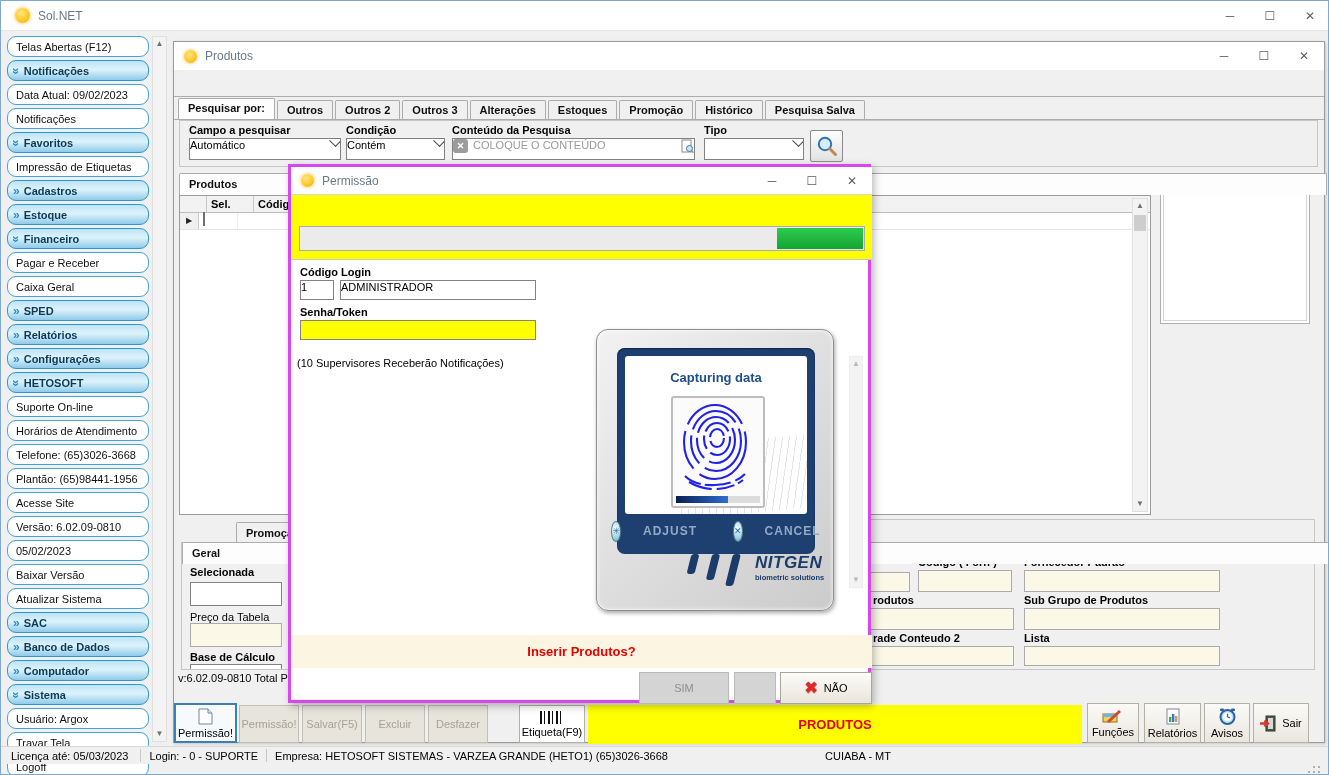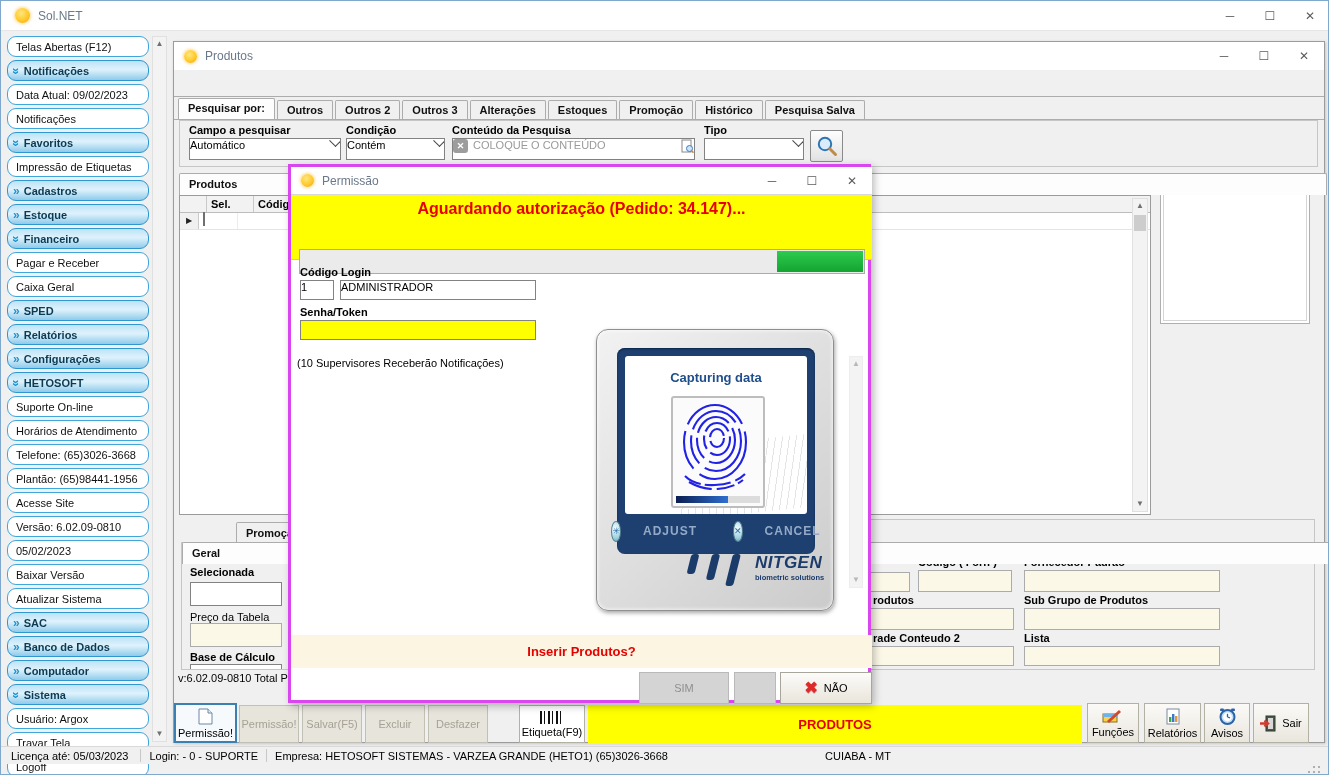--- a/index.html
+++ b/index.html
@@ -423,21 +423,20 @@
     <div class="abs titlebar" style="left:0;top:0;width:581px;height:27px;">
       <span class="sun" style="margin-left:10px;width:13px;height:13px;"></span>
       <span class="tb-title">Permissão</span>
       <div class="winctl" style="margin-left:auto;">
         <span>─</span>
         <span>☐</span>
         <span>✕</span>
       </div>
     </div>
     <div class="abs ybanner" style="left:0;top:27px;width:581px;height:66px;">
-      <div class="redtext" style="text-align:center;font-size:16px;margin-top:5px;">Aguardando autorização (Pedido: 34.147)...</div>
       <div class="ptrack abs" style="left:8px;top:31px;width:566px;height:25px;">
         <span class="pgreen"></span>
       </div>
     </div>
 
     <span class="abs lbl" style="left:9px;top:99px;">Código</span>
     <span class="abs lbl" style="left:50px;top:99px;">Login</span>
     <div class="abs field" style="left:9px;top:113px;width:34px;height:20px;">
       <span>1</span>
     </div>

